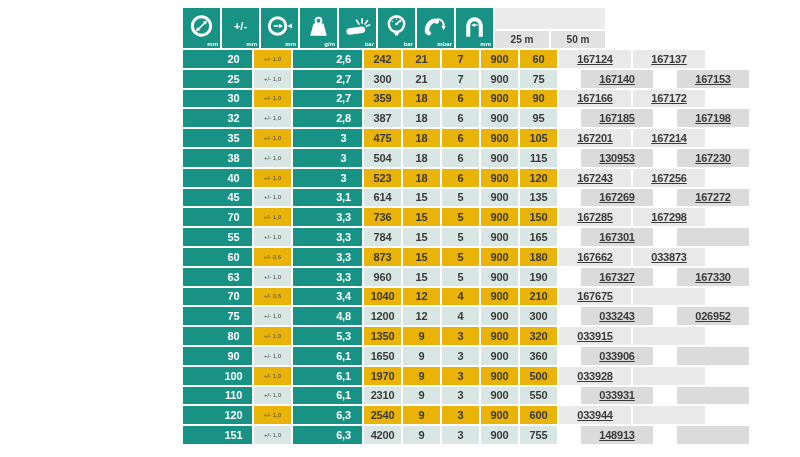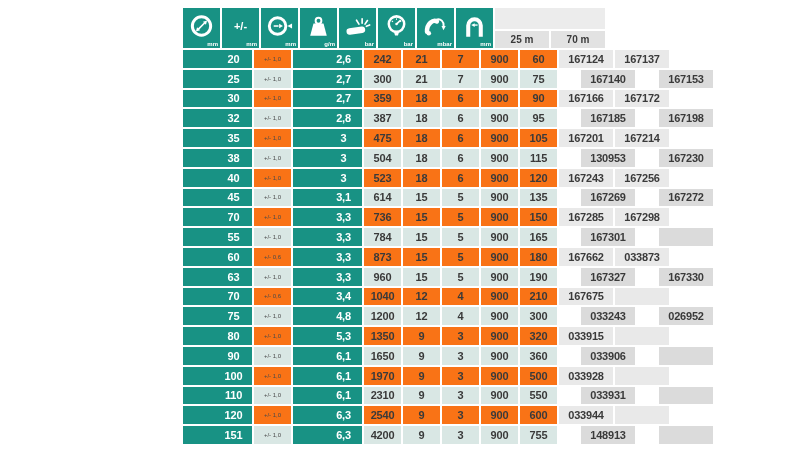--- a/index.html
+++ b/index.html
@@ -26,24 +26,24 @@
     width:54px;background:var(--gband,#e2e2e2);display:flex;align-items:center;
     justify-content:center;font-size:10px;font-weight:bold;color:var(--txt,#3a3a3a);
   }
   .row{display:flex;gap:2px;height:17.8px;margin-bottom:2px;}
   .cell{
     display:flex;align-items:center;justify-content:center;
     font-size:11px;font-weight:bold;color:var(--txt,#3a3a3a);
     letter-spacing:-0.2px;
   }
   .w37{width:37px;}
-  .w54{width:54px;}
+  .w54{width:72px;text-decoration:underline;}
   .teal-cell{background:var(--teal,#189284);color:#ffffff;padding-left:32px;}
   .tol-cell{font-size:6px;font-weight:normal;color:#4a4a4a;letter-spacing:0;}
-  .row.odd .plain{background:#f97316;}
+  .row.odd .plain{background:#eab308;}
   .row.even .plain{background:var(--tint,#d9e7e4);}
   .row.odd .art{background:var(--alight,#e9e9e9);}
   .row.even .art{background:var(--adark,#dbdbdb);margin-left:22px;}
 </style>
 </head>
 <body>
 
 <div class="spec-table">
 
   <div class="hdr-row">
@@ -125,21 +125,21 @@
         <line x1="17.2" y1="12.5" x2="13.5" y2="12.5" stroke="#fff" stroke-width="1.4"></line>
         <polygon points="10.6,12.5 14.2,10.6 14.2,14.4" fill="#fff"></polygon>
       </svg>
       <span class="unit">mm</span>
     </div>
 
     <div class="gray-hdr">
       <div class="gray-top"></div>
       <div class="gray-band">
         <div class="len-cell">25 m</div>
-        <div class="len-cell">70 m</div>
+        <div class="len-cell">50 m</div>
       </div>
     </div>
 
   </div>
 
   <div id="table-body">
       <div class="row odd">
         <div class="cell w37 teal-cell">20</div>
         <div class="cell w37 tol-cell plain">+/- 1,0</div>
         <div class="cell w37 teal-cell">2,6</div>

